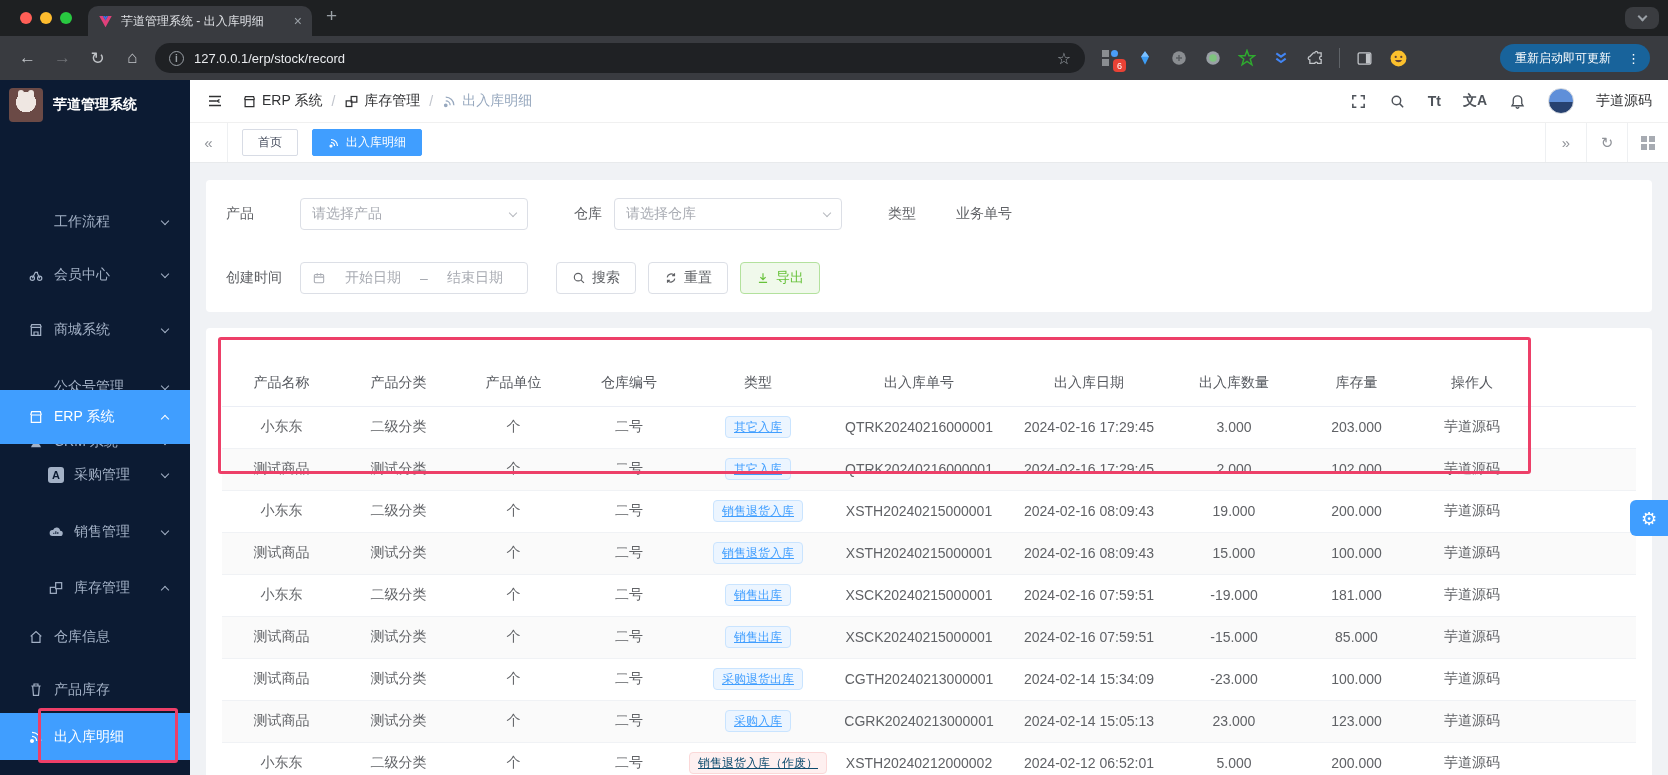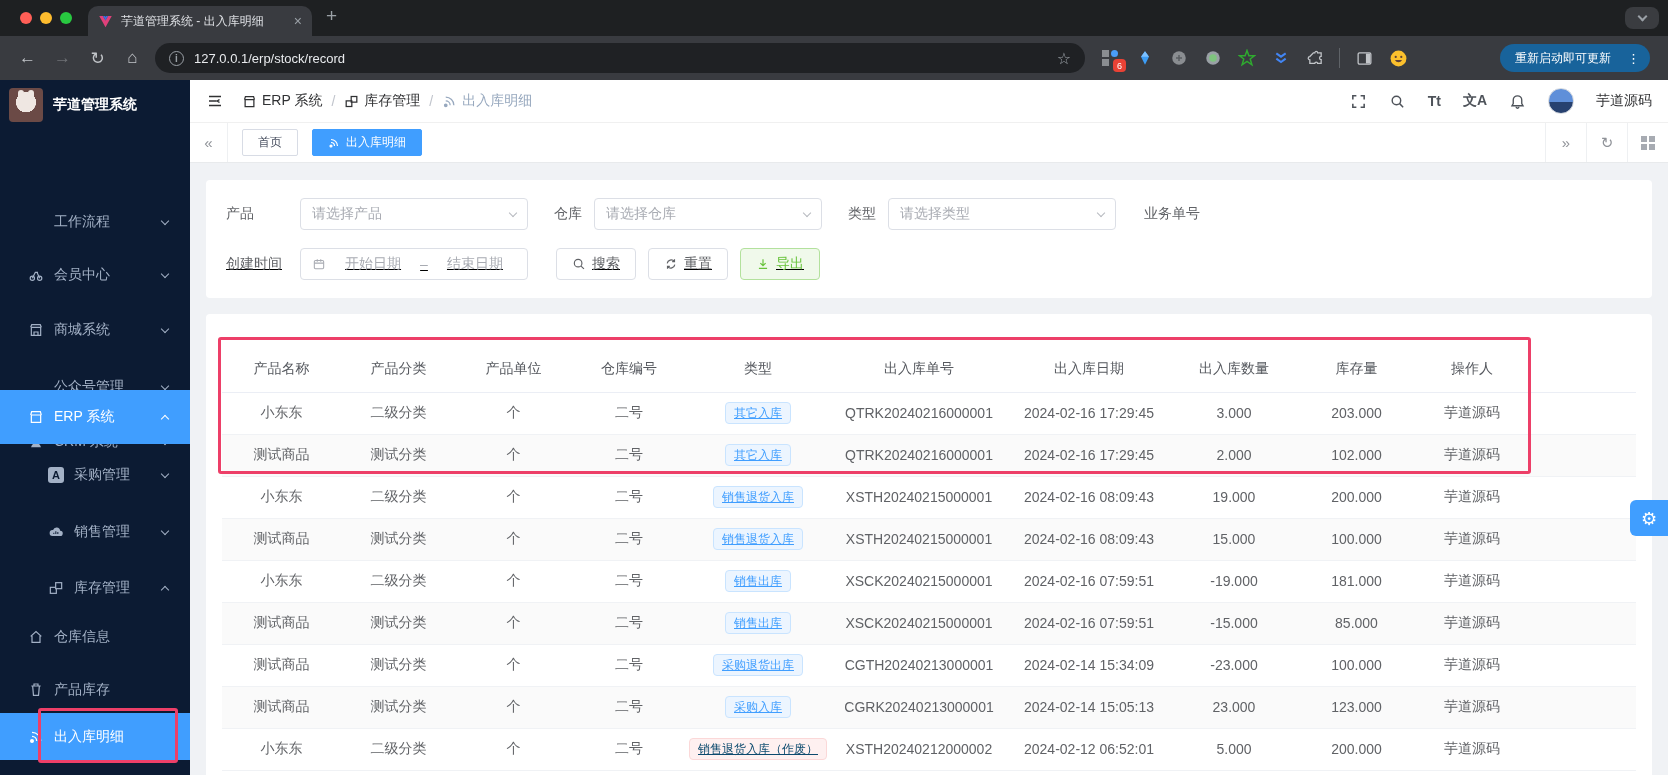--- a/index.html
+++ b/index.html
@@ -94,24 +94,24 @@
   .tb-right { margin-left:auto; display:flex; height:100%; }
   .tb-rbtn { width:41px; height:100%; border-left:1px solid #eef0f2; display:flex; align-items:center;
              justify-content:center; color:#909399; font-size:15px; }
   .gridic { display:grid; grid-template-columns:6px 6px; grid-gap:2px; }
   .gridic i { width:6px; height:6px; background:#a7abb2; }
 
   .content { position:absolute; top:84px; left:0; right:0; bottom:0; background:#f0f2f5; overflow:hidden; }
   .card { background:#fff; border-radius:4px; margin:16px 16px 0 16px; }
   .filter-card { padding:18px 20px; }
   .f-row { display:flex; align-items:center; }
-  .f-row + .f-row { margin-top:18px;text-decoration:underline; }
+  .f-row + .f-row { margin-top:32px; }
   .f-label { color:#606266; font-size:14px; margin-right:12px; white-space:nowrap; }
   .f-label.w1 { width:62px; text-align:left; }
-  .mlA { margin-left:26px; } .mlB { margin-left:28px; }
+  .mlA { margin-left:46px; } .mlB { margin-left:28px; }
   .sel, .inp { width:228px; height:32px; border:1px solid #dcdfe6; border-radius:4px; background:#fff;
          display:flex; align-items:center; padding:0 11px; color:#a8abb2; font-size:14px; }
   .sel-chev { margin-left:auto; width:6px; height:6px; border-right:1.4px solid #b6b9bf;
               border-bottom:1.4px solid #b6b9bf; transform:rotate(45deg); margin-top:-3px; }
   .dateinp { gap:6px; }
   .dateinp .ph { flex:1; text-align:center; white-space:nowrap; }
   .dateinp .sep { color:#a8abb2; }
   .cal-ic { width:14px; height:14px; color:#a8abb2; flex:0 0 14px; }
   .btn { height:32px; border:1px solid #dcdfe6; background:#fff; border-radius:4px; display:inline-flex;
          align-items:center; gap:6px; padding:0 15px; font-size:14px; color:#606266; }
@@ -426,24 +426,20 @@
           <span class="sel">
             <span>请选择产品</span>
             <span class="sel-chev"></span>
           </span>
           <span class="f-label mlA">仓库</span>
           <span class="sel">
             <span>请选择仓库</span>
             <span class="sel-chev"></span>
           </span>
           <span class="f-label mlA">类型</span>
-          <span class="sel">
-            <span>请选择类型</span>
-            <span class="sel-chev"></span>
-          </span>
           <span class="f-label mlB">业务单号</span>
         </div>
         <div class="f-row">
           <span class="f-label w1">创建时间</span>
           <span class="sel dateinp">
             <svg class="cal-ic" viewBox="0 0 24 24" fill="none" stroke="currentColor" stroke-width="1.8">
                 <rect x="4" y="6" width="16" height="14" rx="2"></rect>
                 <path d="M4 10.5h16M9 4v4M15 4v4"></path>
               </svg>
             <span class="ph">开始日期</span>

